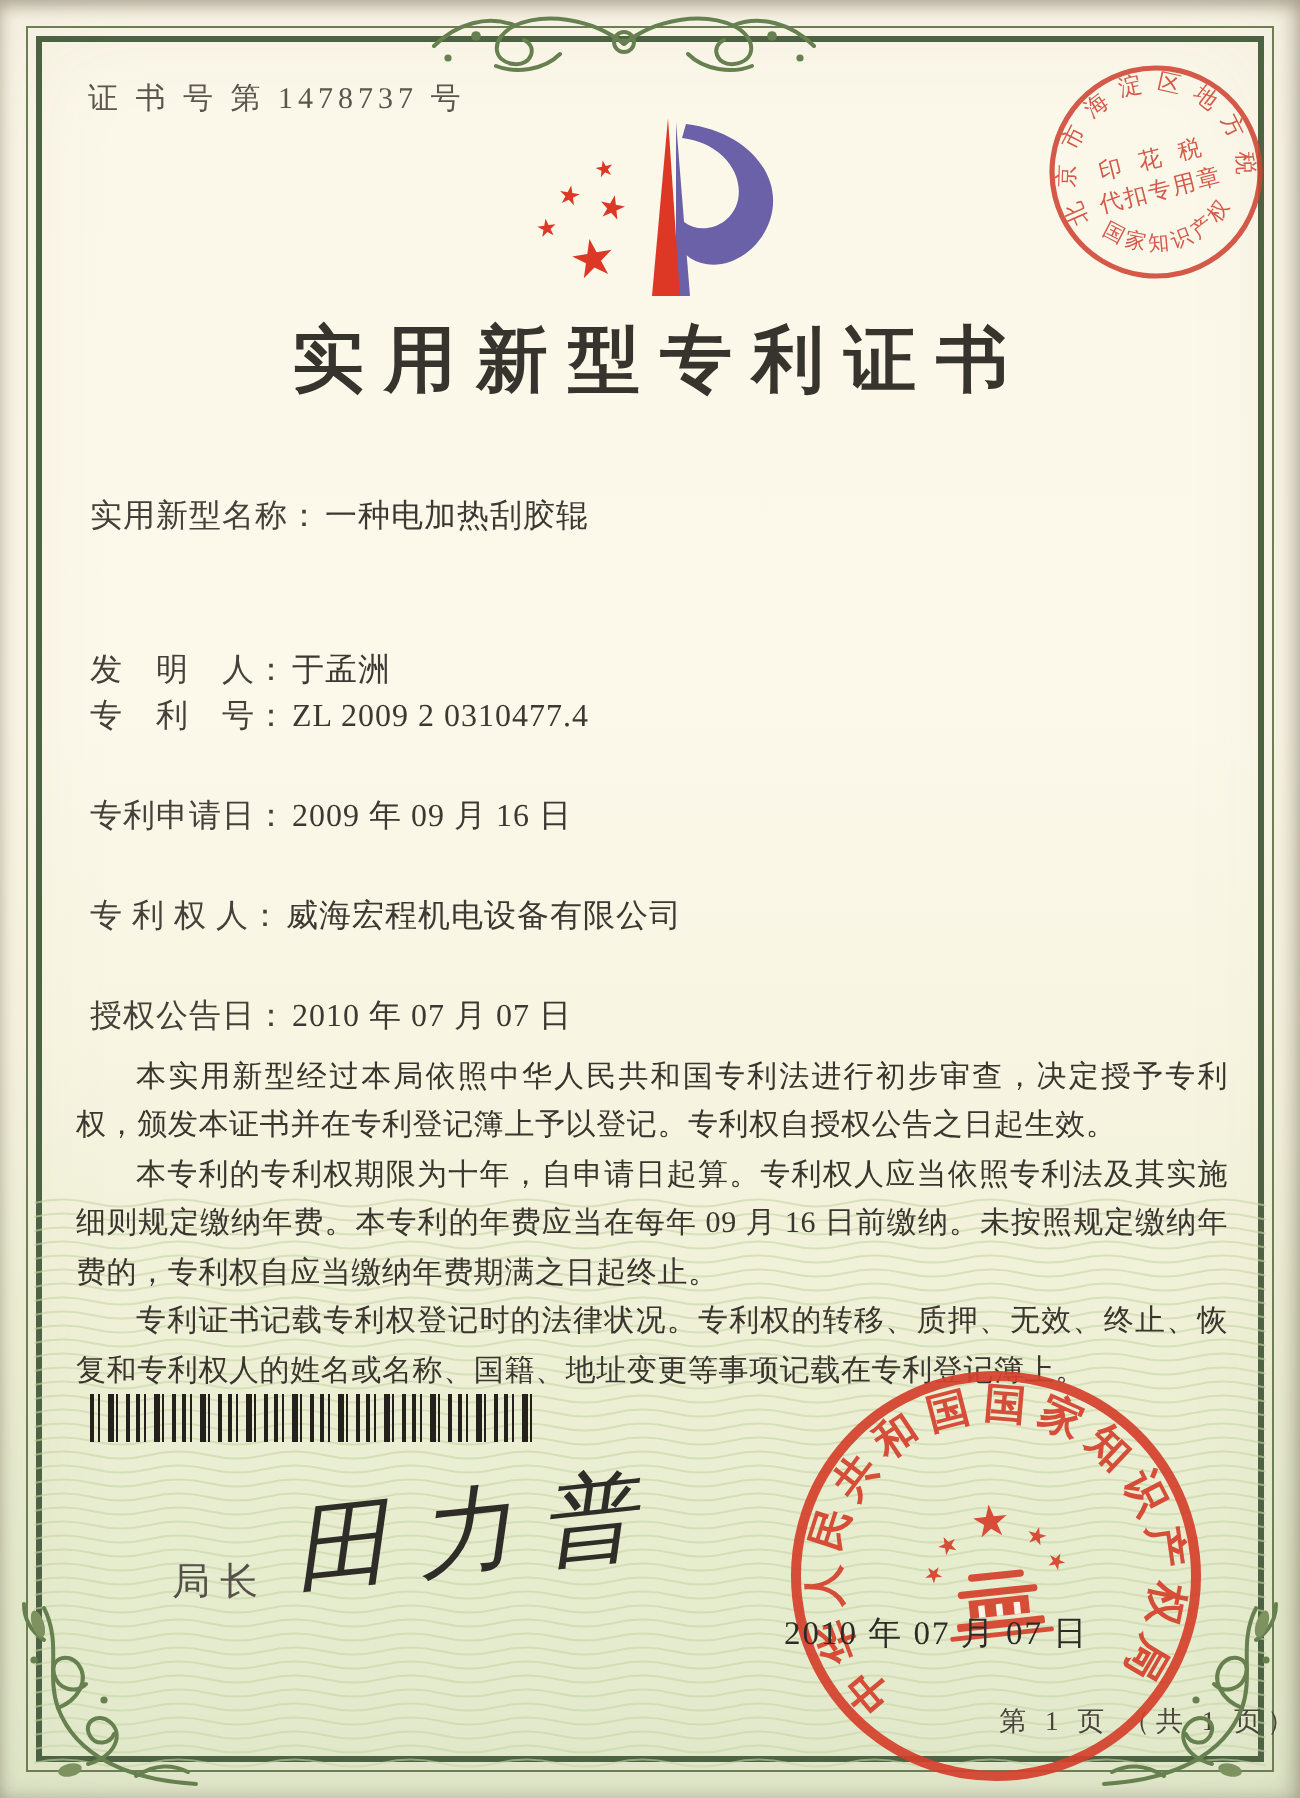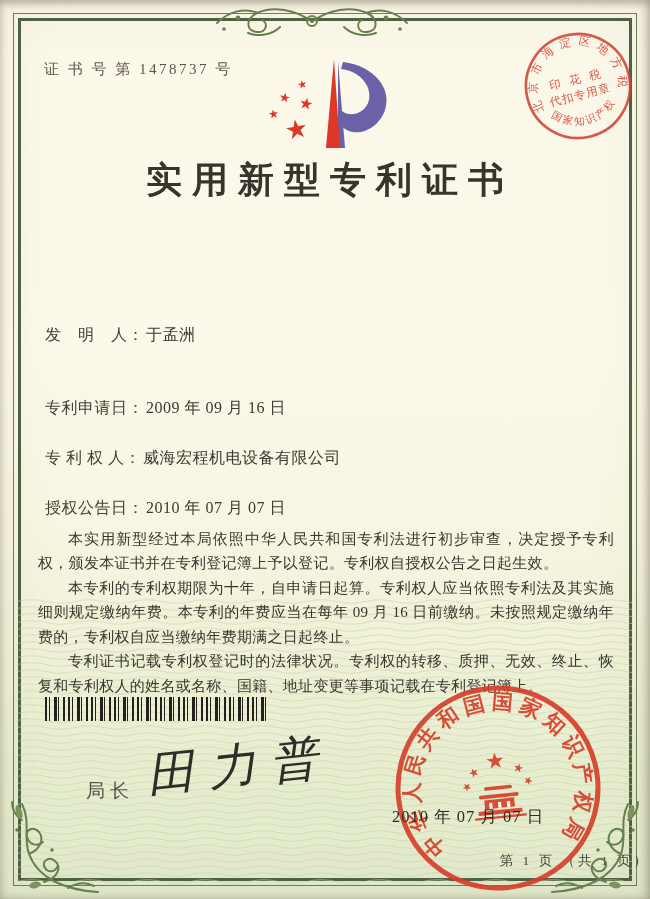--- a/index.html
+++ b/index.html
@@ -5,21 +5,21 @@
   html,body{margin:0;padding:0;background:#888;}
   .page{
     position:relative; width:650px; height:899px; overflow:hidden;
     font-family:"Liberation Serif","DejaVu Serif",serif;
     background:linear-gradient(180deg,#fbf7e9 0%,#fcf8ea 40%,#f8f5e2 58%,#eef0d6 75%,#e6ecce 88%,#e3eacd 100%);
     box-shadow:inset 0 3px 8px rgba(60,50,30,.30), inset -4px 0 10px rgba(60,50,30,.18), inset 0 0 60px rgba(140,130,90,.10);
   }
   .frame-outer{position:absolute; inset:13px; border:1.5px solid #6d7e55; pointer-events:none;}
   .frame-inner{position:absolute; inset:18px; border:3px solid #4c6242; pointer-events:none;}
   .abs{position:absolute;}
-  .cert-no{left:44px; top:60px; font-size:15px; letter-spacing:2.5px; color:#5d564a;}
+  .cert-no{left:44px; top:40px; font-size:15px; letter-spacing:2.5px; color:#5d564a;}
   .title{left:0; right:0; top:156px; text-align:center; font-size:36px; font-weight:600; letter-spacing:10px; color:#37332d; text-indent:10px;}
   .field-row{left:45px; font-size:16px; color:#46403a; letter-spacing:.5px; white-space:nowrap;}
   .field-label{color:#46403a;}
   .field-value{margin-left:2px; color:#3d3832;}
   .body-text{left:38px; right:36px; top:527px; font-size:15px; line-height:1.63; color:#3a352e; text-align:justify; letter-spacing:.3px;}
   .body-text p{margin:0; text-indent:2em;}
   .barcode{left:45px; top:697px; width:224px; height:24px; z-index:3;
     background:repeating-linear-gradient(90deg,
       #24211c 0 2px, rgba(0,0,0,0) 2px 4px,
       #24211c 4px 5px, rgba(0,0,0,0) 5px 9px,
@@ -97,22 +97,28 @@
       <text x="55" y="32" font-size="11" text-anchor="middle" transform="rotate(-12 55 32)">★</text>
       <text x="36" y="46" font-size="13" text-anchor="middle" transform="rotate(10 36 46)">★</text>
       <text x="26" y="62" font-size="12" text-anchor="middle" transform="rotate(-8 26 62)">★</text>
       <text x="57" y="53" font-size="16" text-anchor="middle" transform="rotate(12 57 53)">★</text>
       <text x="50" y="82" font-size="26" text-anchor="middle" transform="rotate(-10 50 82)">★</text>
     </g>
   </svg>
 
   <div class="abs title">实用新型专利证书</div>
 
+  <div class="abs field-row" style="top:248px;">
+    <span class="field-label">实用新型名称：</span><span class="field-value">一种电加热刮胶辊</span>
+  </div>
   <div class="abs field-row" style="top:298px;margin-top:27px;">
     <span class="field-label">发　明　人：</span><span class="field-value">于孟洲</span>
+  </div>
+  <div class="abs field-row" style="top:348px;">
+    <span class="field-label">专　利　号：</span><span class="field-value">ZL 2009 2 0310477.4</span>
   </div>
   <div class="abs field-row" style="top:398px;font-family:Liberation Serif, serif;">
     <span class="field-label">专利申请日：</span><span class="field-value">2009 年 09 月 16 日</span>
   </div>
   <div class="abs field-row" style="top:448px;">
     <span class="field-label">专 利 权 人：</span><span class="field-value">威海宏程机电设备有限公司</span>
   </div>
   <div class="abs field-row" style="top:498px;">
     <span class="field-label">授权公告日：</span><span class="field-value">2010 年 07 月 07 日</span>
   </div>

